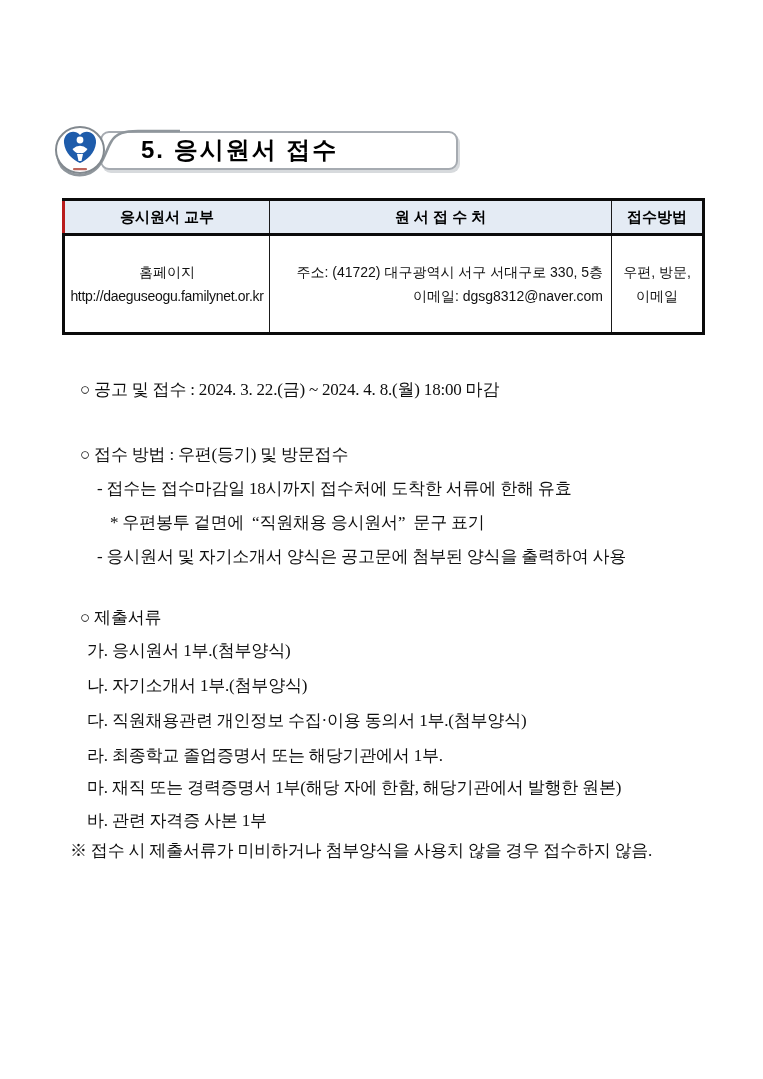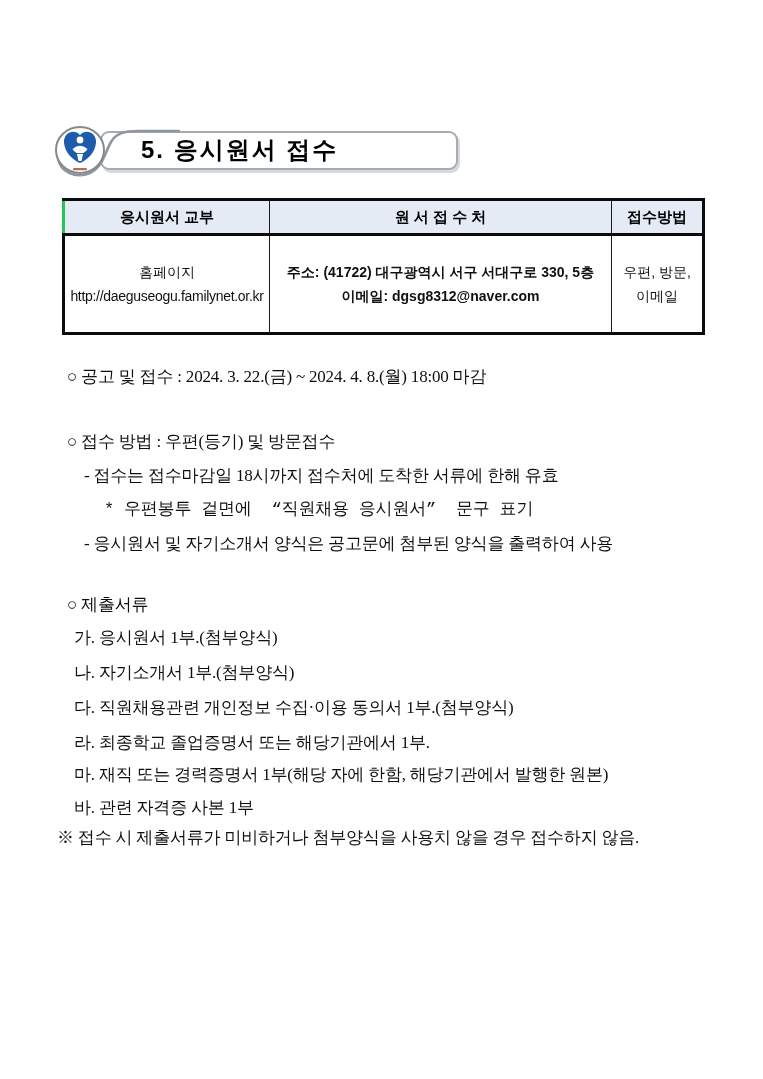--- a/index.html
+++ b/index.html
@@ -57,51 +57,51 @@
     border: 1px solid #1a1a1a;
     border-top: 3px solid #0b0b0b;
     border-bottom: 3px solid #0b0b0b;
     height: 30px;
     font-size: 15px;
     font-weight: 700;
     color: #000;
     text-align: center;
     white-space: pre;
   }
-  .info-table th:first-child { border-left: 3px solid #22c55e; }
+  .info-table th:first-child { border-left: 3px solid #b91c1c; }
   .info-table th:last-child  { border-right: 3px solid #0b0b0b; margin-top: 12px; }
   .info-table td {
     border: 1px solid #1a1a1a;
     border-bottom: 3px solid #0b0b0b;
     height: 88px;
     font-size: 14px;
     color: #111;
     vertical-align: middle;
     background: #fff;
   }
   .info-table td:first-child { border-left: 3px solid #0b0b0b; }
   .info-table td:last-child  { border-right: 3px solid #0b0b0b; }
   .cell-center { text-align: center; }
-  .cell-left   { text-align: center; padding: 4px 8px; font-weight: bold; }
+  .cell-left   { text-align: right; padding: 4px 8px; }
   .cell-line   { display: block; line-height: 24px; white-space: nowrap; }
   .url-line    { font-size: 14px; letter-spacing: -0.3px; }
 
   
   .doc-line {
     position: absolute;
-    margin: 0;
+    margin: 13px;
     font-size: 17px;
     line-height: 24px;
     color: #0f0f0f;
     white-space: pre;
     letter-spacing: -0.2px;
   }
   .ind-circle { left: 67px; }
   .ind-dash   { left: 84px; }
-  .ind-star   { left: 104px; font-family: Liberation Mono, monospace; }
+  .ind-star   { left: 97px; }
   .ind-item   { left: 74px; }
   .ind-note   { left: 57px; }
 </style>
 </head>
 <body>
 
 <div class="page">
 
   <div>
     <div class="title-box"></div>

